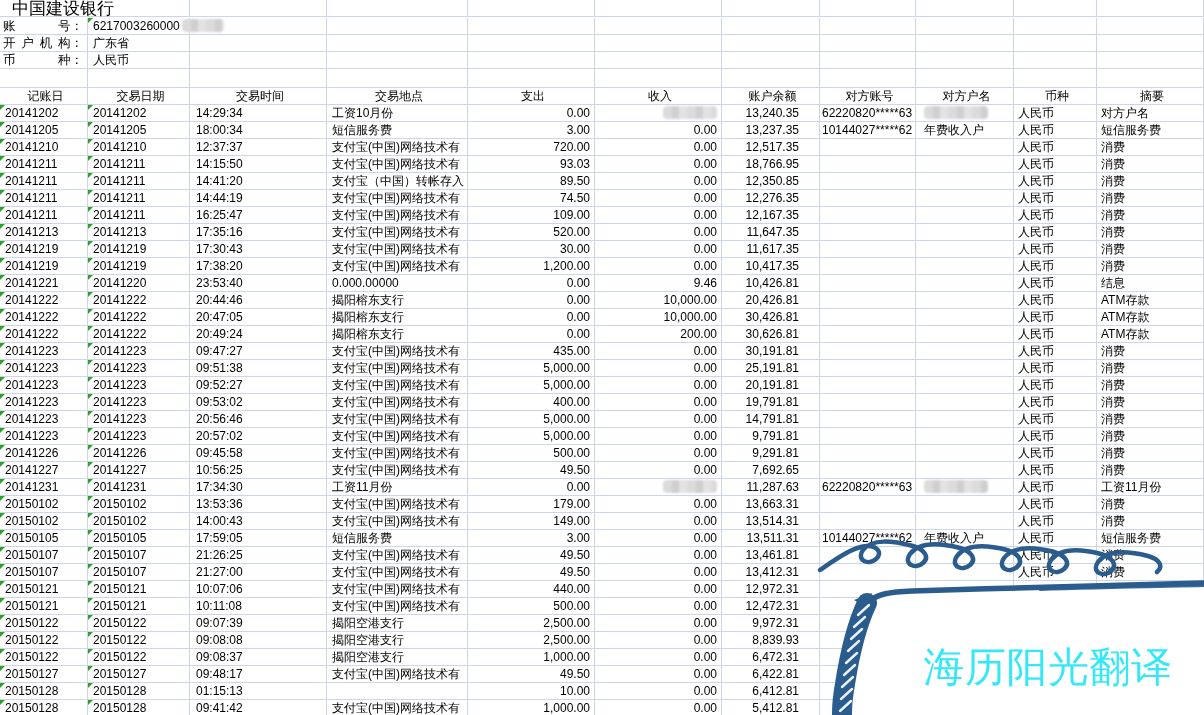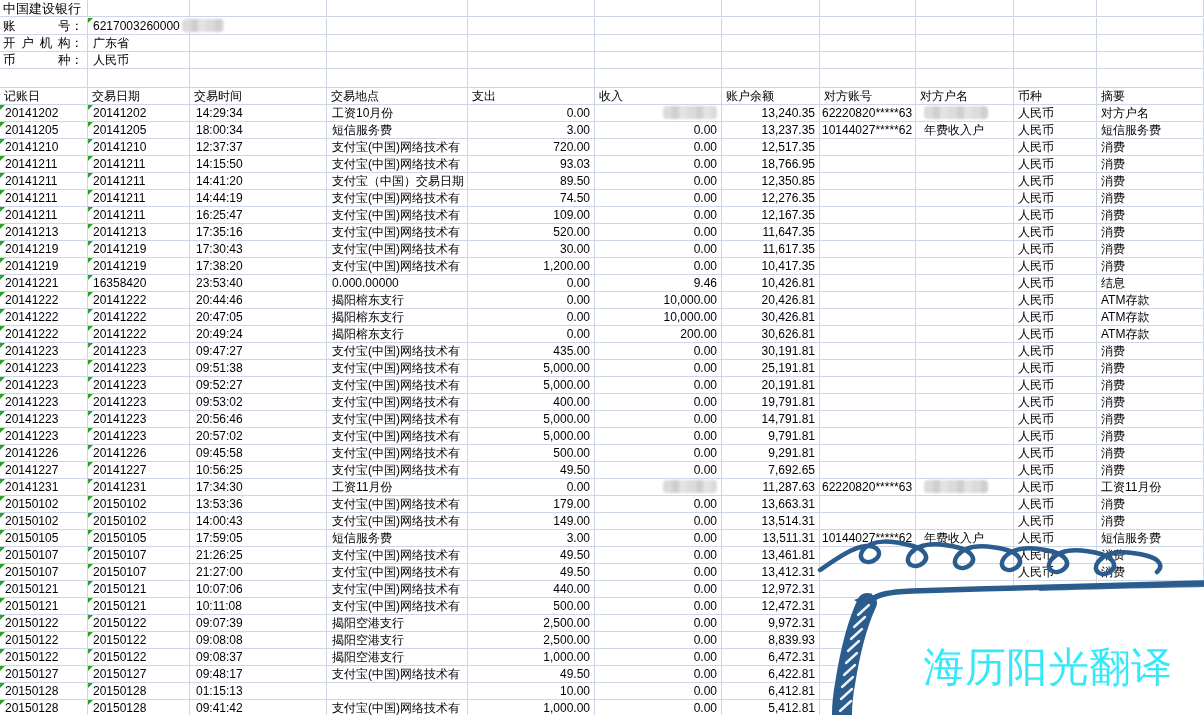--- a/index.html
+++ b/index.html
@@ -10,29 +10,29 @@
   .row{display:flex;width:1204px;}
   .cell{box-sizing:border-box;position:relative;height:17px;line-height:16px;font-size:12px;
         border-right:1px solid var(--grid);border-bottom:1px solid var(--grid);
         overflow:hidden;white-space:nowrap;flex:0 0 auto;}
   .c0{width:88px;padding-left:5px}
   .c1{width:102px;padding-left:5px}
   .c2{width:137px;padding-left:6px}
   .c3{width:141px;padding-left:5px}
   .c4{width:127px;text-align:right;padding-right:4px}
   .c5{width:127px;text-align:right;padding-right:4px}
-  .c6{width:98px;text-align:right;padding-right:4px}
+  .c6{width:98px;text-align:right;padding-right:20px}
   .c7{width:96px;padding-left:2px;overflow:visible}
   .c8{width:98px;padding-left:8px}
   .c9{width:83px;padding-left:4px}
   .c10{width:107px;padding-left:4px}
-  .cell.h{text-align:left;padding-left:4px;padding-right:0}
+  .cell.h{text-align:center;padding-left:4px;padding-right:0}
   .r-top0{height:18px;line-height:17px}
   .r-top4 .cell{height:19px}
-  .bankname{position:absolute;left:3px;top:1px;font-size:13px;white-space:nowrap;overflow:visible;z-index:2}
+  .bankname{position:absolute;left:12px;top:1px;font-size:17px;white-space:nowrap;overflow:visible;z-index:2}
   .label{display:flex;justify-content:space-between;padding:0 4px 0 3px;font-size:12.5px}
   .ovf{overflow:visible;z-index:2}
   .tri{position:absolute;top:0;left:0;width:0;height:0;
        border-top:5px solid var(--tri);border-right:5px solid transparent;}
   .blur{display:inline-block;height:13px;border-radius:4px;vertical-align:-2px;
         background:repeating-linear-gradient(90deg,#dbdbdb 0 9px,#cfcfcf 9px 16px,#e3e3e3 16px 24px);
         filter:blur(1.1px);}
   .blur.acct{width:42px;margin-left:2px}
   .blur.income{width:54px}
   .blur.payee{width:64px}
@@ -186,21 +186,21 @@
         <div class="cell c6"><span>18,766.95</span></div>
         <div class="cell c7"></div>
         <div class="cell c8"></div>
         <div class="cell c9"><span>人民币</span></div>
         <div class="cell c10"><span>消费</span></div>
       </div>
       <div class="row">
         <div class="cell c0"><span class="tri"></span><span>20141211</span></div>
         <div class="cell c1"><span class="tri"></span><span>20141211</span></div>
         <div class="cell c2"><span>14:41:20</span></div>
-        <div class="cell c3"><span>支付宝（中国）交易日期</span></div>
+        <div class="cell c3"><span>支付宝（中国）转帐存入</span></div>
         <div class="cell c4"><span>89.50</span></div>
         <div class="cell c5"><span>0.00</span></div>
         <div class="cell c6"><span>12,350.85</span></div>
         <div class="cell c7"></div>
         <div class="cell c8"></div>
         <div class="cell c9"><span>人民币</span></div>
         <div class="cell c10"><span>消费</span></div>
       </div>
       <div class="row">
         <div class="cell c0"><span class="tri"></span><span>20141211</span></div>
@@ -262,21 +262,21 @@
         <div class="cell c4"><span>1,200.00</span></div>
         <div class="cell c5"><span>0.00</span></div>
         <div class="cell c6"><span>10,417.35</span></div>
         <div class="cell c7"></div>
         <div class="cell c8"></div>
         <div class="cell c9"><span>人民币</span></div>
         <div class="cell c10"><span>消费</span></div>
       </div>
       <div class="row">
         <div class="cell c0"><span class="tri"></span><span>20141221</span></div>
-        <div class="cell c1"><span class="tri"></span><span>16358420</span></div>
+        <div class="cell c1"><span class="tri"></span><span>20141220</span></div>
         <div class="cell c2"><span>23:53:40</span></div>
         <div class="cell c3"><span>0.000.00000</span></div>
         <div class="cell c4"><span>0.00</span></div>
         <div class="cell c5"><span>9.46</span></div>
         <div class="cell c6"><span>10,426.81</span></div>
         <div class="cell c7"></div>
         <div class="cell c8"></div>
         <div class="cell c9"><span>人民币</span></div>
         <div class="cell c10"><span>结息</span></div>
       </div>

